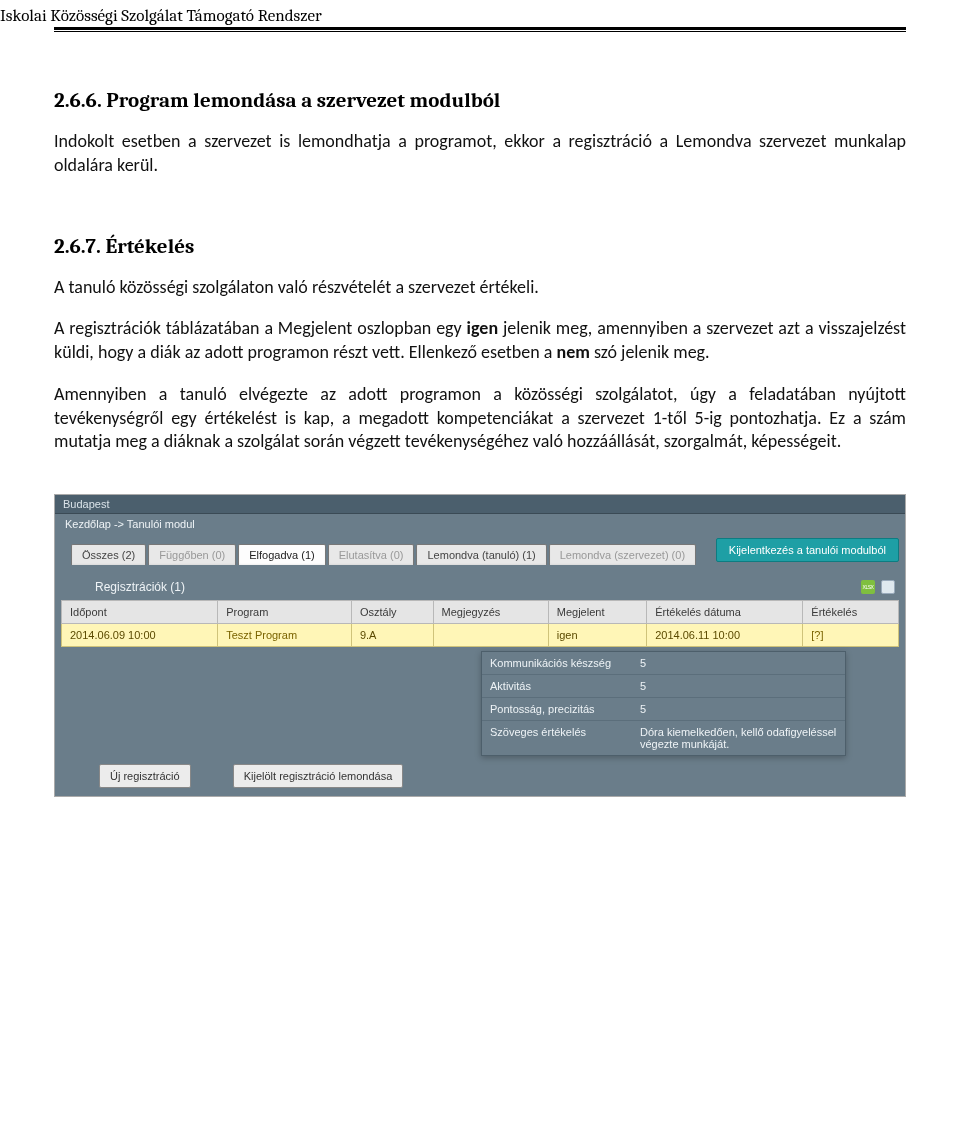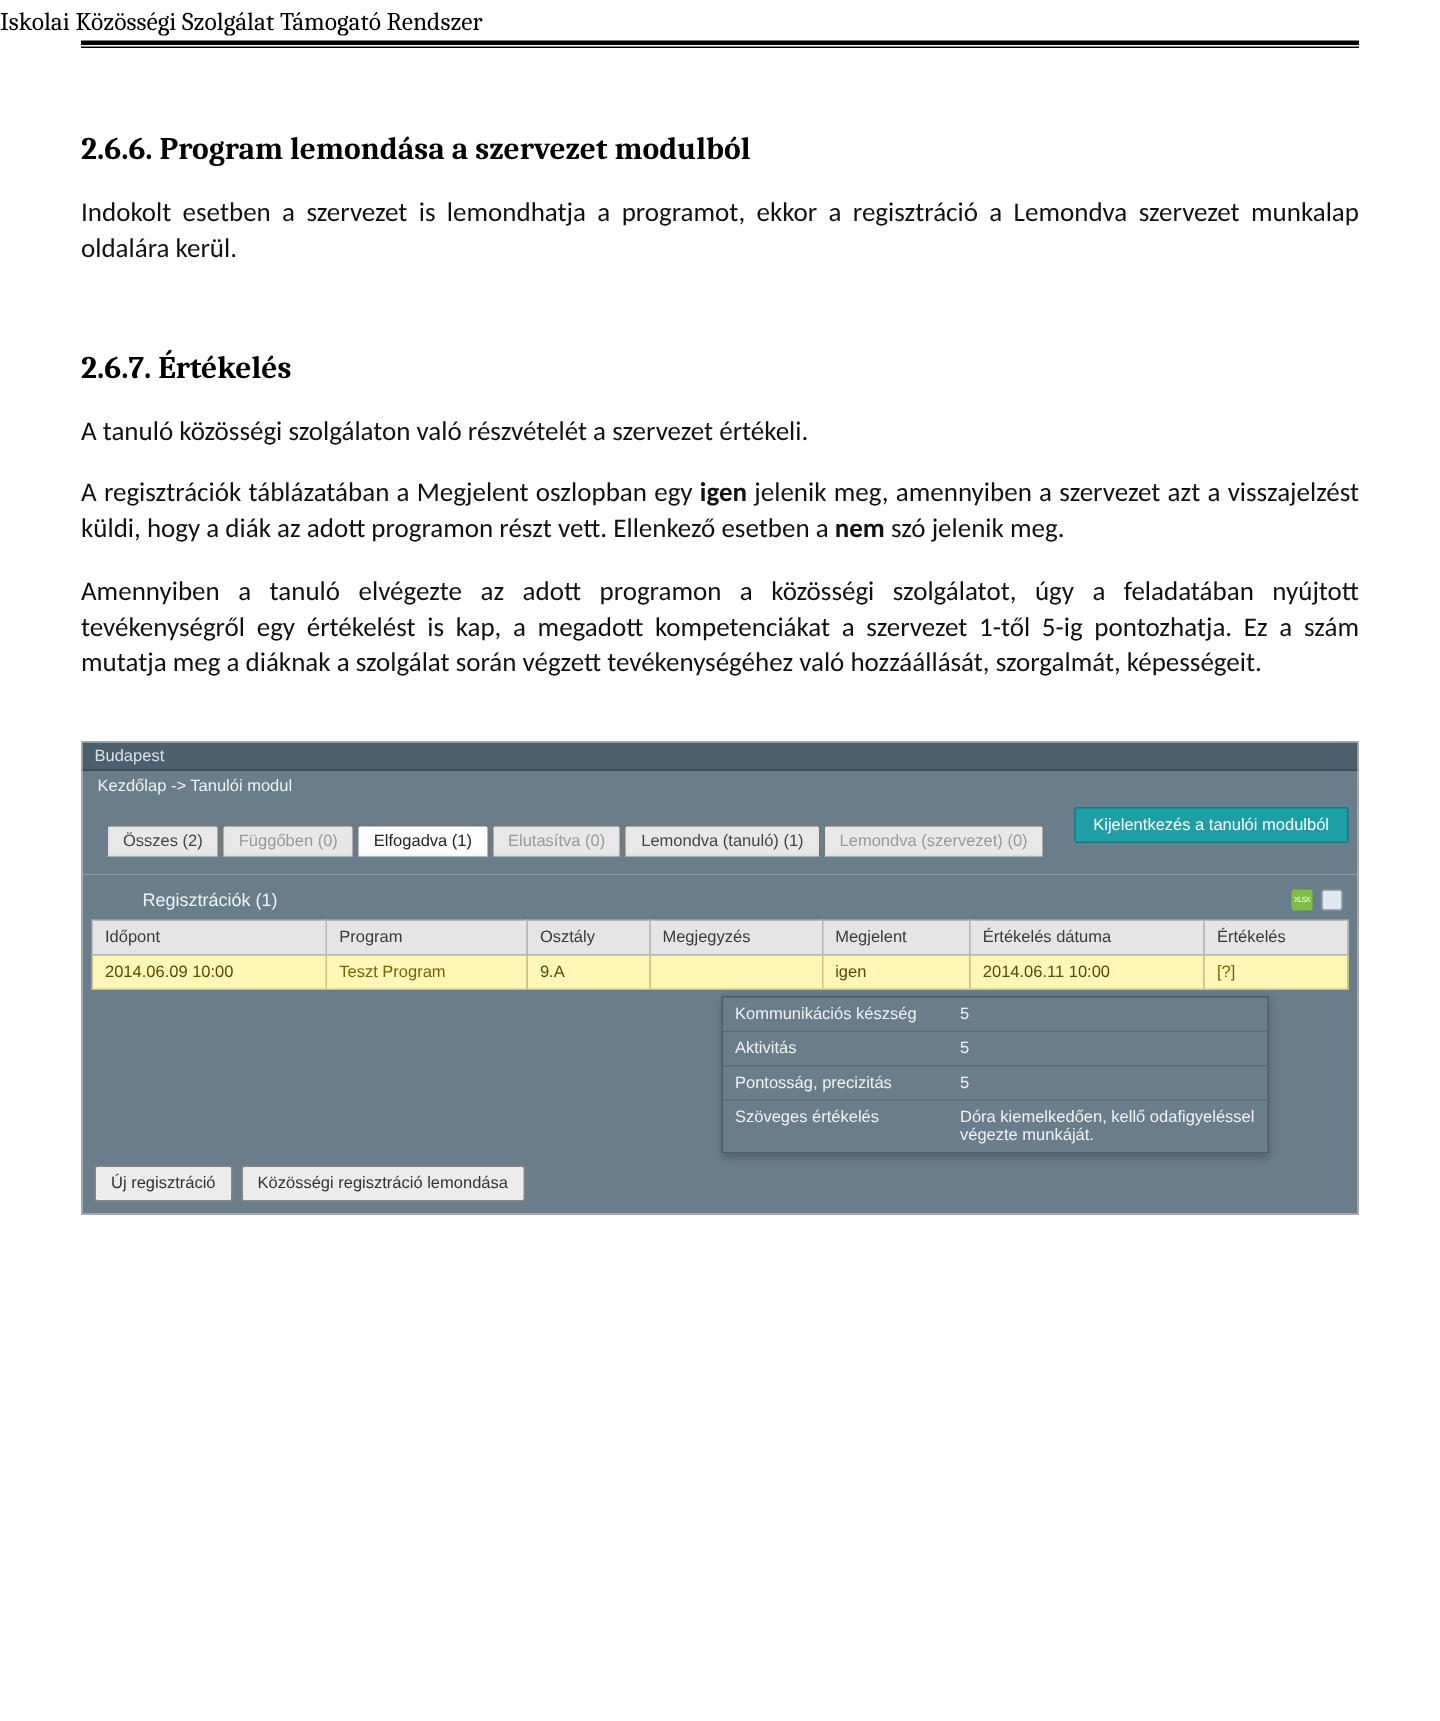--- a/index.html
+++ b/index.html
@@ -83,21 +83,21 @@
   }
   .tab.dim { color: #999; }
   .tab-spacer { flex: 1; }
   .logout-btn {
     background: #1e9fa5;
     color: #fff;
     border: 1px solid #0d7c81;
     padding: 5px 12px;
     font-size: 11px;
     border-radius: 2px;
-    margin-bottom: 21px;
+    margin-bottom: 8px;
   }
   .panel-inner {
     background: #6a7d8a;
     padding: 6px;
   }
   .panel-title-row {
     display: flex;
     align-items: center;
     color: #eef3f6;
     font-size: 12px;
@@ -161,20 +161,21 @@
     display: flex;
     gap: 6px;
   }
   .gray-btn {
     background: #ececec;
     color: #333;
     border: 1px solid #888;
     padding: 5px 10px;
     font-size: 11px;
     border-radius: 2px;
+    margin-left: 36px;
   }
 </style>
 </head>
 <body>
 
 <div class="header-title">Iskolai Közösségi Szolgálat Támogató Rendszer</div>
 <hr class="header-rule-thick">
 <hr class="header-rule-thin">
 
 <div class="page">
@@ -255,18 +256,18 @@
           <tr>
                 <td class="k">Szöveges értékelés</td>
                 <td>Dóra kiemelkedően, kellő odafigyeléssel végezte munkáját.</td>
               </tr>
         </tbody>
           </table>
       </div>
 
       <div class="bottom-btn-row">
         <div class="gray-btn">Új regisztráció</div>
-        <div class="gray-btn">Közösségi regisztráció lemondása</div>
+        <div class="gray-btn">Kijelölt regisztráció lemondása</div>
       </div>
     </div>
   </div>
 
 </div>
 
 </body></html>

